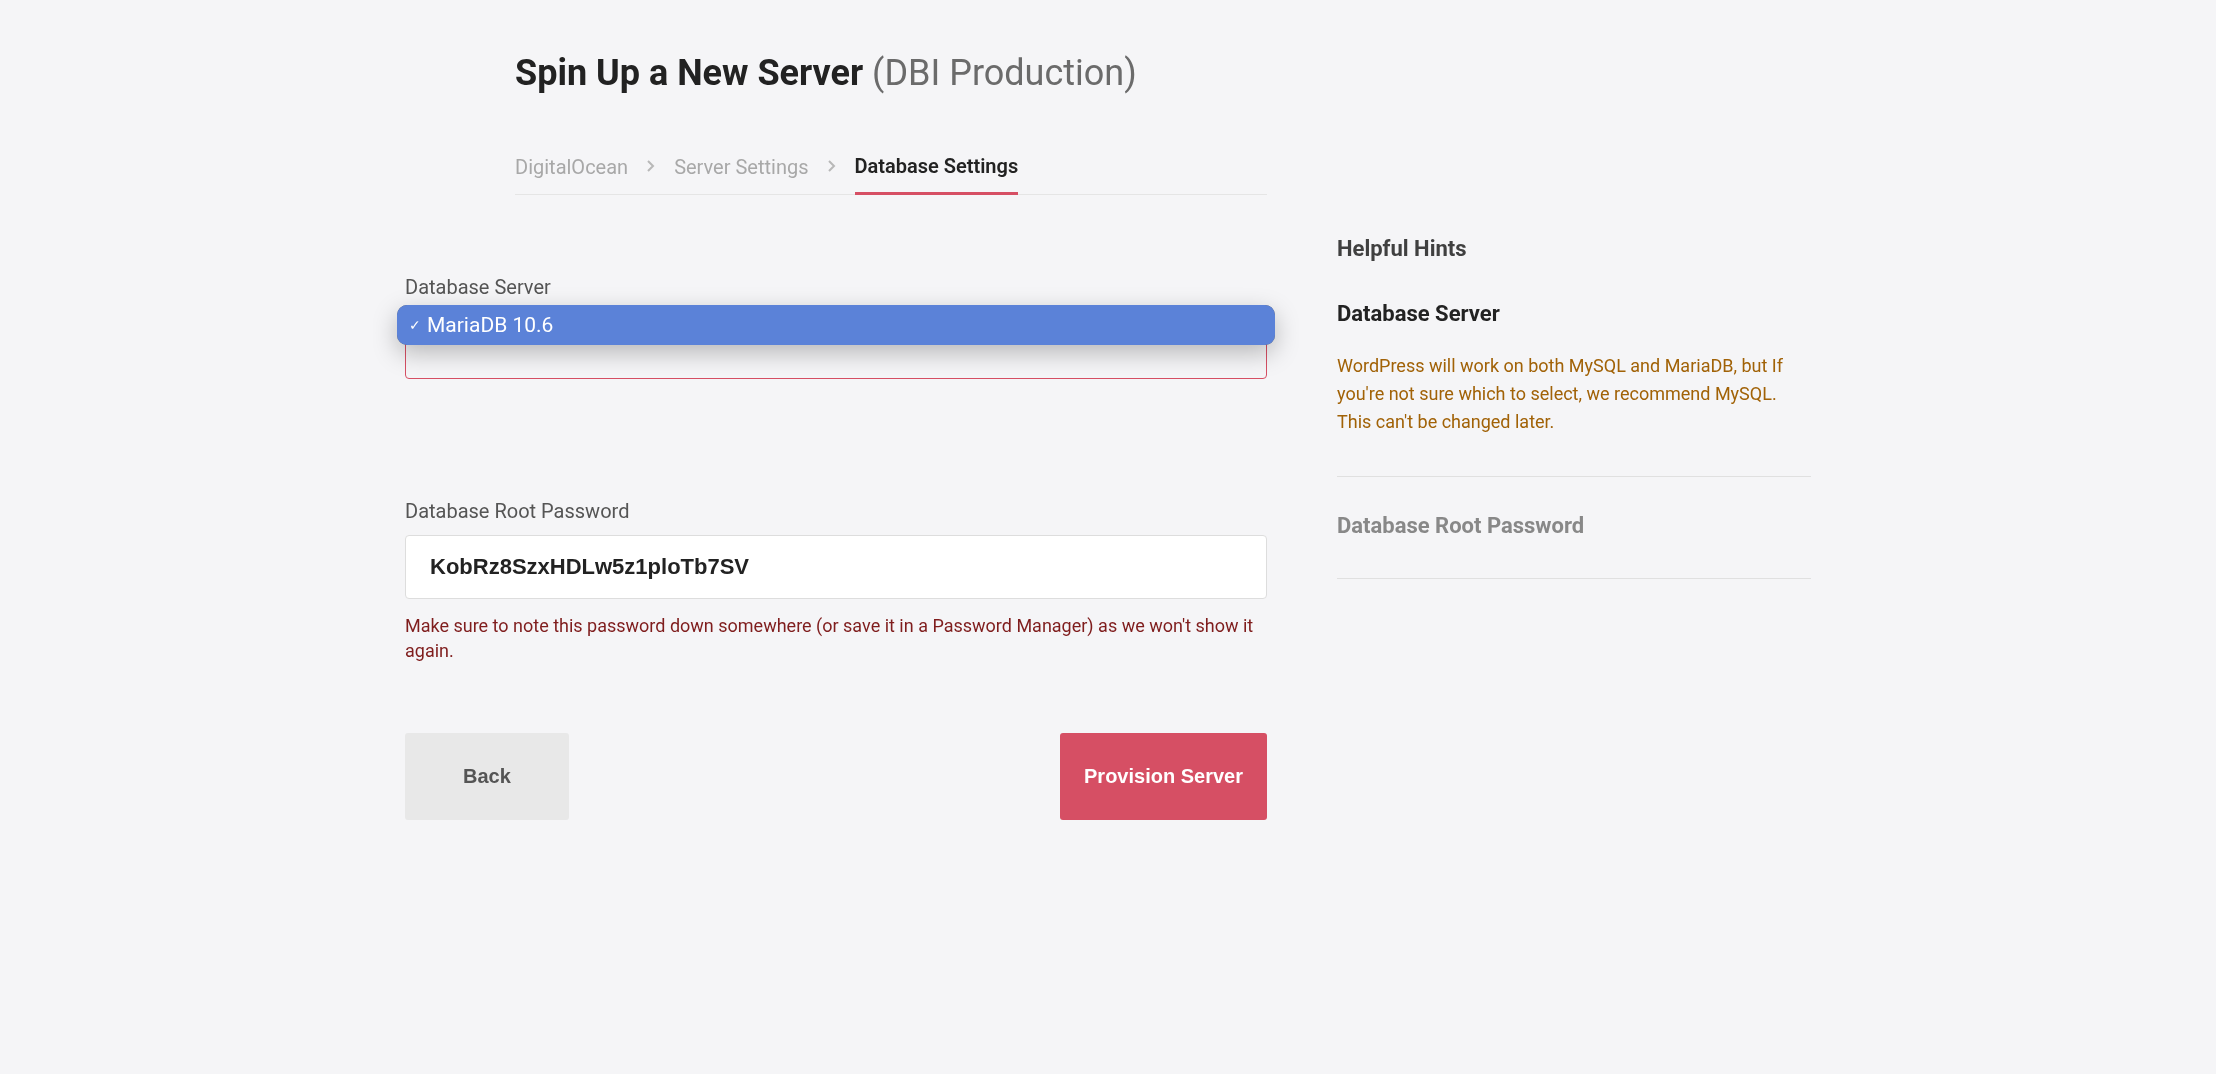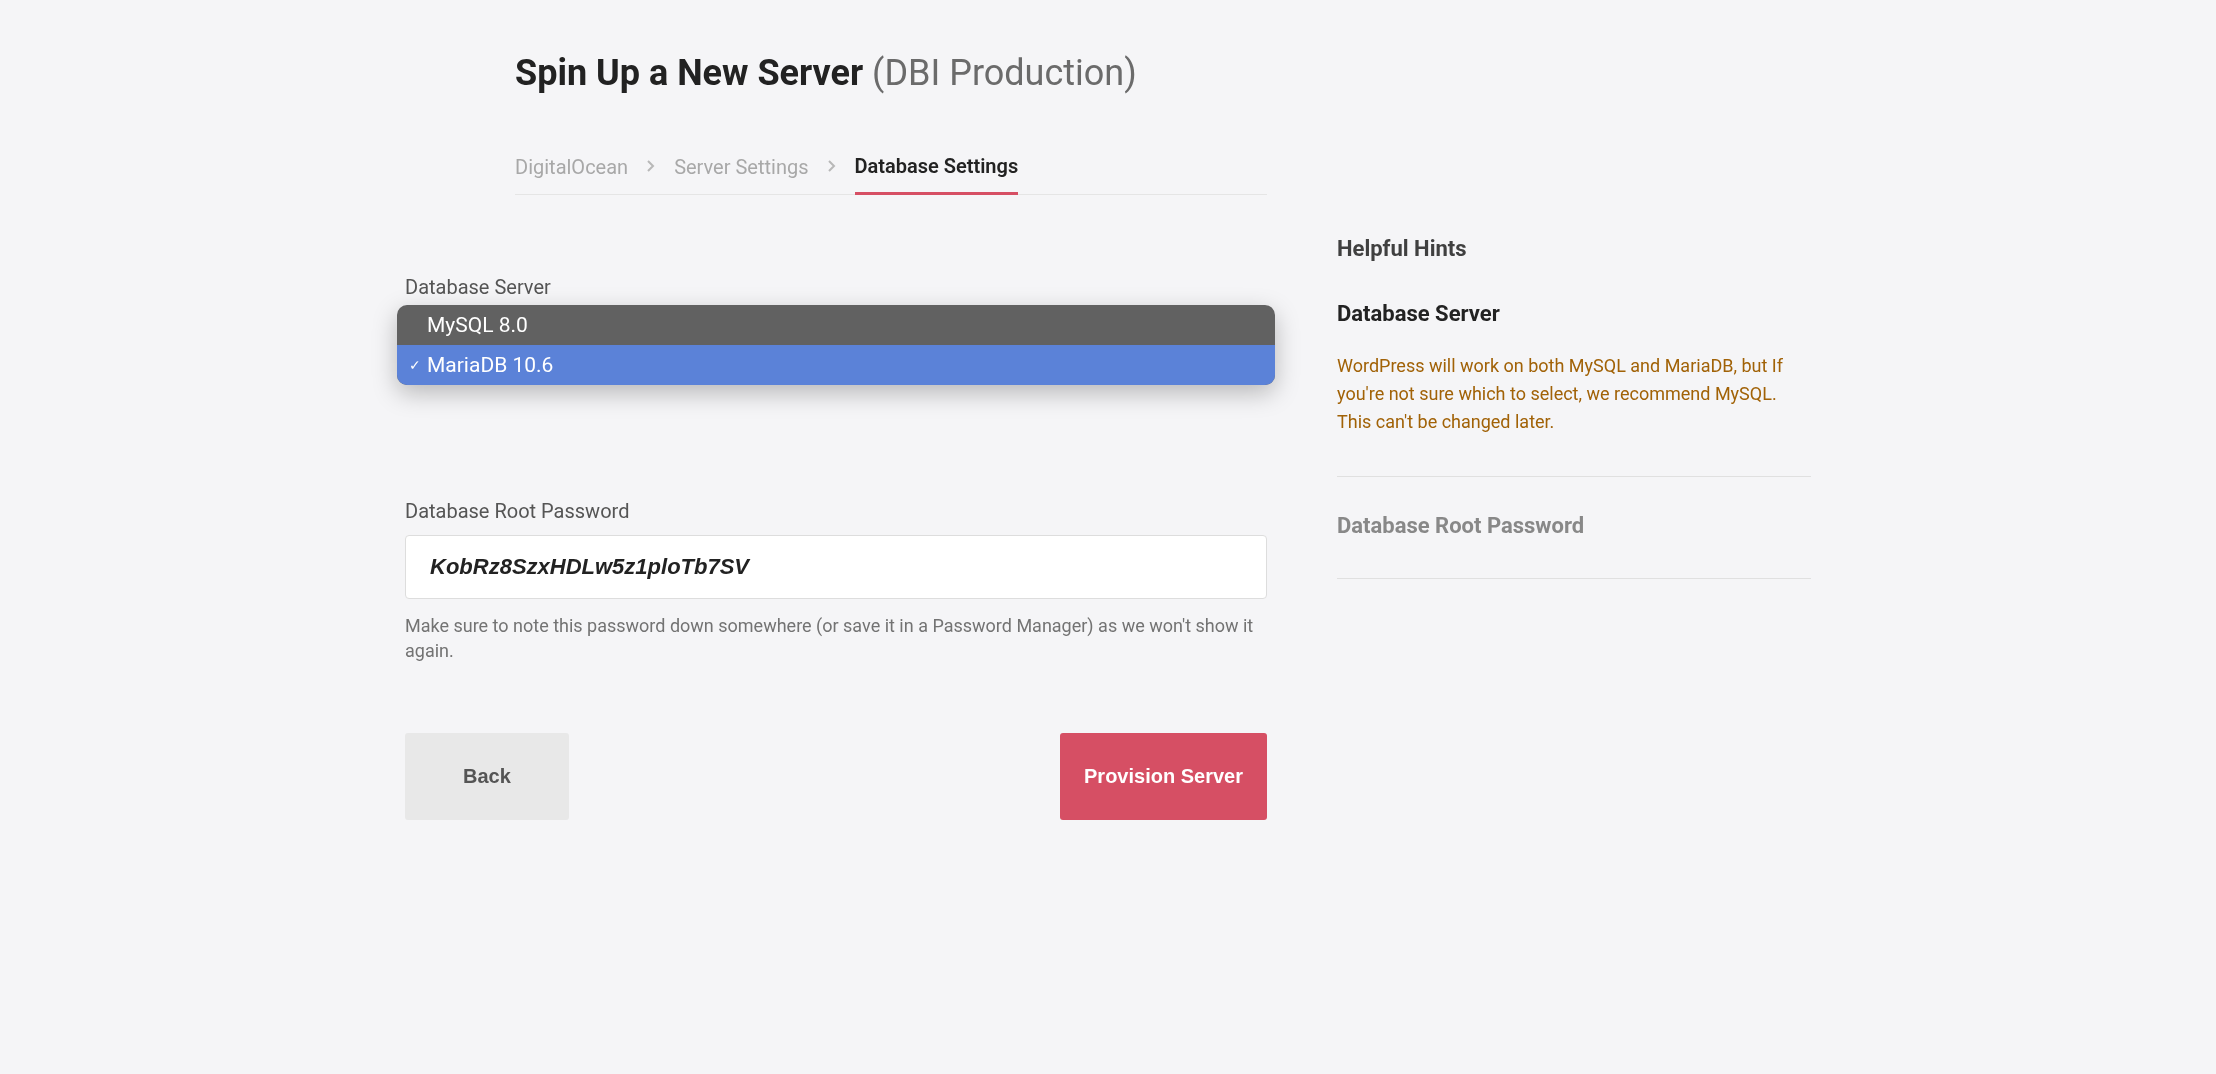--- a/index.html
+++ b/index.html
@@ -101,26 +101,25 @@
     
     .form-input {
       width: 100%;
       padding: 18px 24px;
       font-size: 22px;
       font-weight: 600;
       color: #222;
       border: 1px solid #ddd;
       border-radius: 4px;
       background: #fff;
-      font-style: italic;
     }
     
     .form-help {
       font-size: 18px;
-      color: #737373;
+      color: #7f1d1d;
       margin-top: 14px;
       line-height: 1.4;
     }
     
     .dropdown-trigger {
       position: relative;
     }
     
     .dropdown-menu {
       position: absolute;
@@ -247,24 +246,20 @@
         <span class="breadcrumb-item active">Database Settings</span>
       </nav>
 
       <div class="form-section">
 
         <div class="form-group dropdown-trigger">
           <label class="form-label-partial">Database Server</label>
           <div class="select-box"></div>
 
           <div class="dropdown-menu">
-            <div class="dropdown-option">
-              <span class="dropdown-check"></span>
-              <span>MySQL 8.0</span>
-            </div>
             <div class="dropdown-option highlighted">
               <span class="dropdown-check">✓</span>
               <span>MariaDB 10.6</span>
             </div>
           </div>
         </div>
 
         <div class="form-group" style="margin-top: 120px;">
           <label class="form-label">Database Root Password</label>
           <input type="text" class="form-input" value="KobRz8SzxHDLw5z1ploTb7SV" style="">

